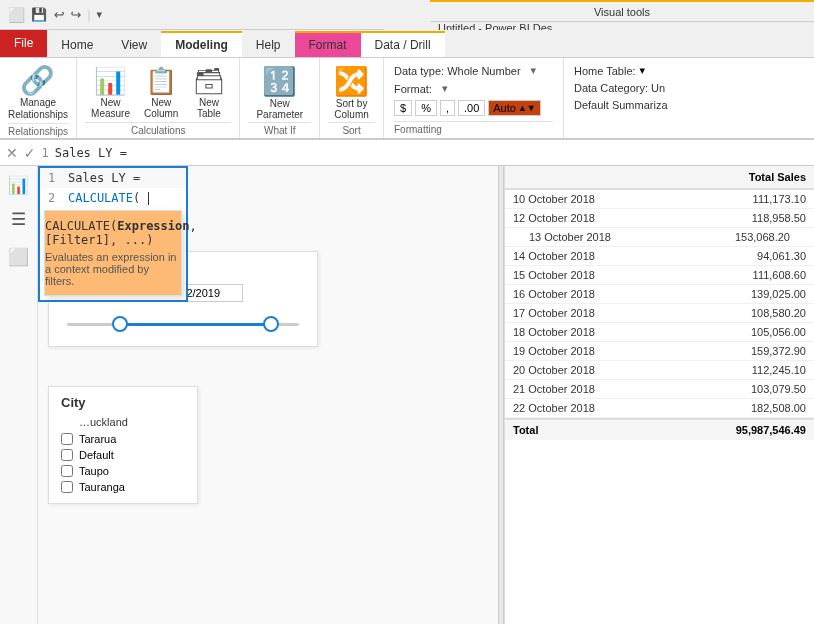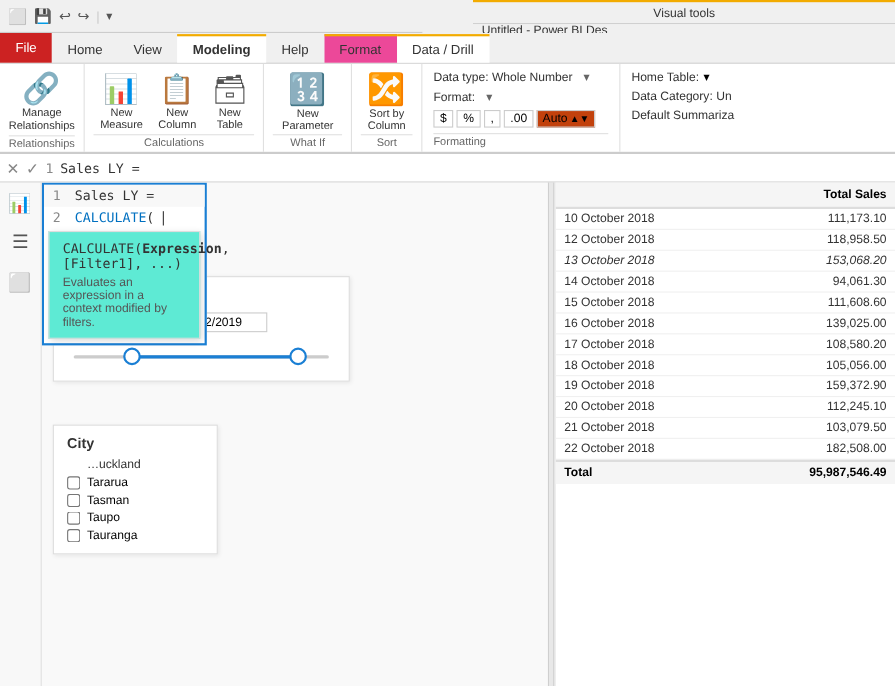--- a/index.html
+++ b/index.html
@@ -140,21 +140,21 @@
       <div style="padding:3px 8px; font-family:Consolas,monospace; font-size:12px; color:#333; display:flex; align-items:center; gap:8px; background:#f8f8f8;">
         <span style="color:#888; min-width:12px;">1</span>
         <span style="color:#333;">Sales LY =</span>
       </div>
       <div style="padding:3px 8px; font-family:Consolas,monospace; font-size:12px; color:#333; display:flex; align-items:center; gap:8px;">
         <span style="color:#888; min-width:12px;">2</span>
         <span style="color:#333;"><span style="color:#0070c0; font-weight:500;">CALCULATE</span>(</span>
         <span style="display:inline-block; width:1px; height:13px; background:#333; vertical-align:middle; animation:blink 1s infinite;"></span>
       </div>
 
-      <div style="border-top:1px solid #ddd; background:#5eead4; padding:8px 12px; margin:2px 4px 4px; border:1px solid #ddd; box-shadow:2px 2px 6px rgba(0,0,0,0.15);">
+      <div style="border-top:1px solid #ddd; background:#fdba74; padding:8px 0; margin:2px 4px 4px; border:1px solid #ddd; box-shadow:2px 2px 6px rgba(0,0,0,0.15);">
         <div style="font-family:Consolas,monospace; font-size:12px; color:#333; margin-bottom:4px;">
           CALCULATE(<strong>Expression</strong>, [Filter1], ...)
         </div>
         <div style="font-size:11px; color:#555;">Evaluates an expression in a context modified by filters.</div>
       </div>
     </div>
 
     <div style="position:absolute; top:85px; left:10px; background:white; padding:10px 14px; border:1px solid #ddd; width:270px; box-shadow:1px 1px 4px rgba(0,0,0,0.08);">
       <div style="font-size:12px; font-weight:bold; margin-bottom:8px; color:#333;">Date</div>
       <div style="display:flex; gap:10px; margin-bottom:10px;">
@@ -173,21 +173,21 @@
     <div style="position:absolute; top:220px; left:10px; background:white; padding:8px 12px; border:1px solid #ddd; width:150px; box-shadow:1px 1px 4px rgba(0,0,0,0.08);">
       <div style="font-size:13px; font-weight:bold; margin-bottom:6px; color:#333;">City</div>
 
       <div style="font-size:11px; color:#333; margin-bottom:3px; padding-left:18px; overflow:hidden; white-space:nowrap; text-overflow:ellipsis;">…uckland</div>
       <div style="display:flex; align-items:center; gap:6px; font-size:11px; padding:2px 0;">
         <input type="checkbox" style="width: 12px; height: 12px;">
         <span>Tararua</span>
       </div>
       <div style="display:flex; align-items:center; gap:6px; font-size:11px; padding:2px 0;">
         <input type="checkbox" style="width: 12px; height: 12px;">
-        <span>Tasman</span>
+        <span>Default</span>
       </div>
       <div style="display:flex; align-items:center; gap:6px; font-size:11px; padding:2px 0;">
         <input type="checkbox" style="width: 12px; height: 12px;">
         <span>Taupo</span>
       </div>
       <div style="display:flex; align-items:center; gap:6px; font-size:11px; padding:2px 0;">
         <input type="checkbox" style="width: 12px; height: 12px;">
         <span>Tauranga</span>
       </div>
     </div>
@@ -203,21 +203,21 @@
 
     <div id="table-rows">
         <div style="display: flex; justify-content: space-between; padding: 3px 8px; border-bottom: 1px solid rgb(240, 240, 240); font-size: 11px;">
           <span style="color:#333;">10 October 2018</span>
           <span style="color:#333; text-align:right;">111,173.10</span>
         </div>
         <div style="display: flex; justify-content: space-between; padding: 3px 8px; border-bottom: 1px solid rgb(240, 240, 240); font-size: 11px;">
           <span style="color:#333;">12 October 2018</span>
           <span style="color:#333; text-align:right;">118,958.50</span>
         </div>
-        <div style="display: flex; justify-content: space-between; padding: 3px 8px; border-bottom: 1px solid rgb(240, 240, 240); font-size: 11px; font-style: italic;">
+        <div style="display: flex; justify-content: space-between; padding: 3px 24px; border-bottom: 1px solid rgb(240, 240, 240); font-size: 11px;">
           <span style="color:#333;">13 October 2018</span>
           <span style="color:#333; text-align:right;">153,068.20</span>
         </div>
         <div style="display: flex; justify-content: space-between; padding: 3px 8px; border-bottom: 1px solid rgb(240, 240, 240); font-size: 11px;">
           <span style="color:#333;">14 October 2018</span>
           <span style="color:#333; text-align:right;">94,061.30</span>
         </div>
         <div style="display: flex; justify-content: space-between; padding: 3px 8px; border-bottom: 1px solid rgb(240, 240, 240); font-size: 11px;">
           <span style="color:#333;">15 October 2018</span>
           <span style="color:#333; text-align:right;">111,608.60</span>

